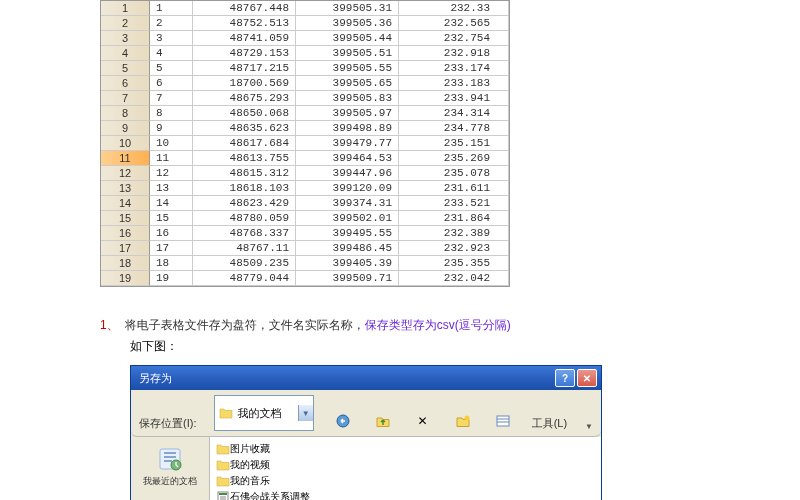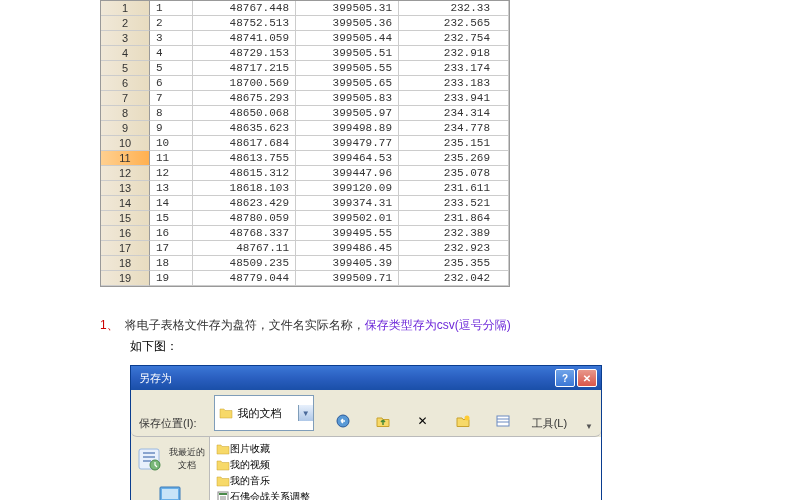--- a/index.html
+++ b/index.html
@@ -197,20 +197,21 @@
     border-right: 1px solid #bbb;
     padding: 6px 0;
     display: flex;
     flex-direction: column;
     align-items: center;
     gap: 4px;
   }
   
   .side-item {
     display: flex;
+    flex-direction: column;
     align-items: center;
     gap: 2px;
     padding: 2px;
   }
   
   .side-icon {
     width: 32px;
     height: 28px;
     display: flex;
     align-items: center;

